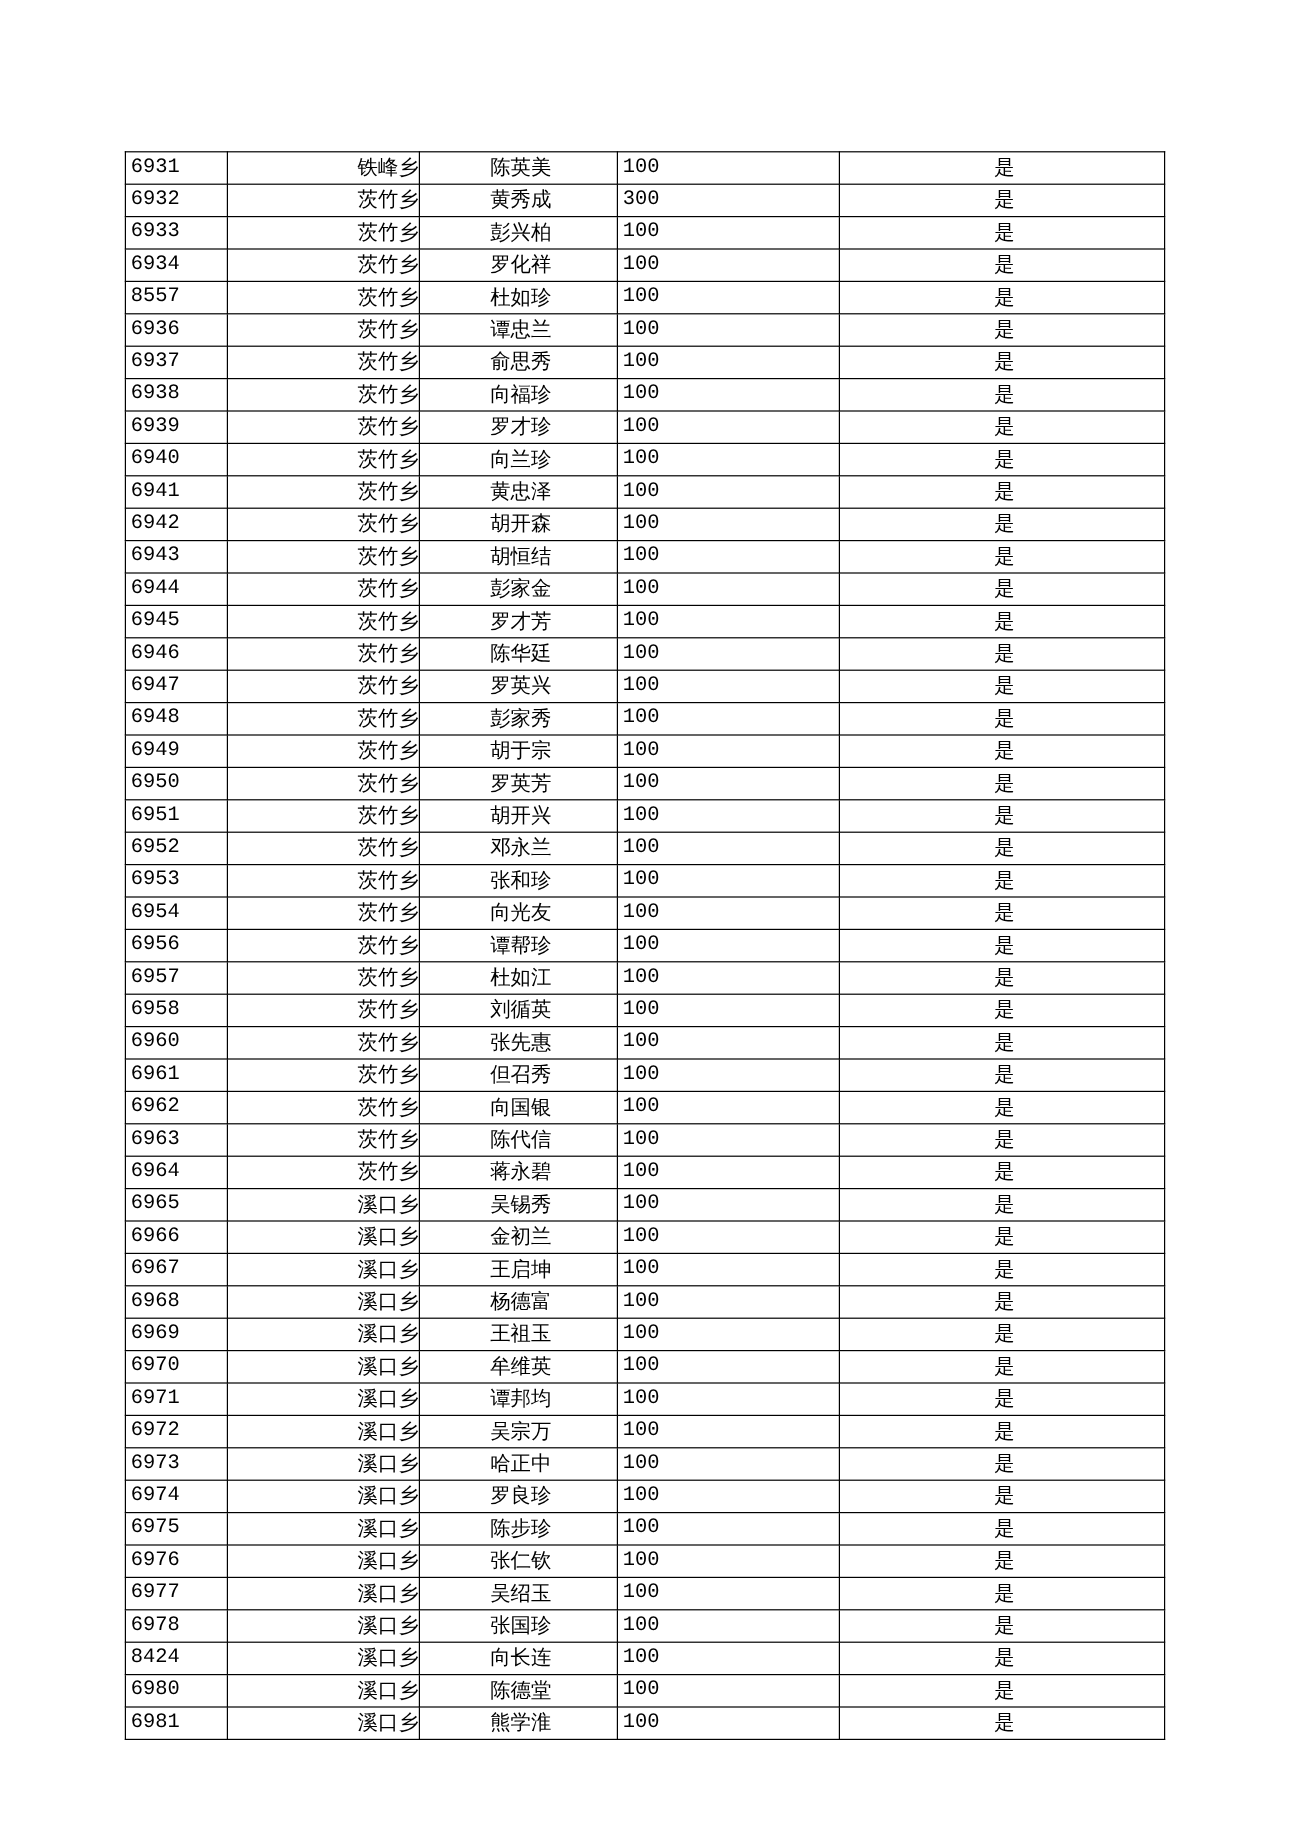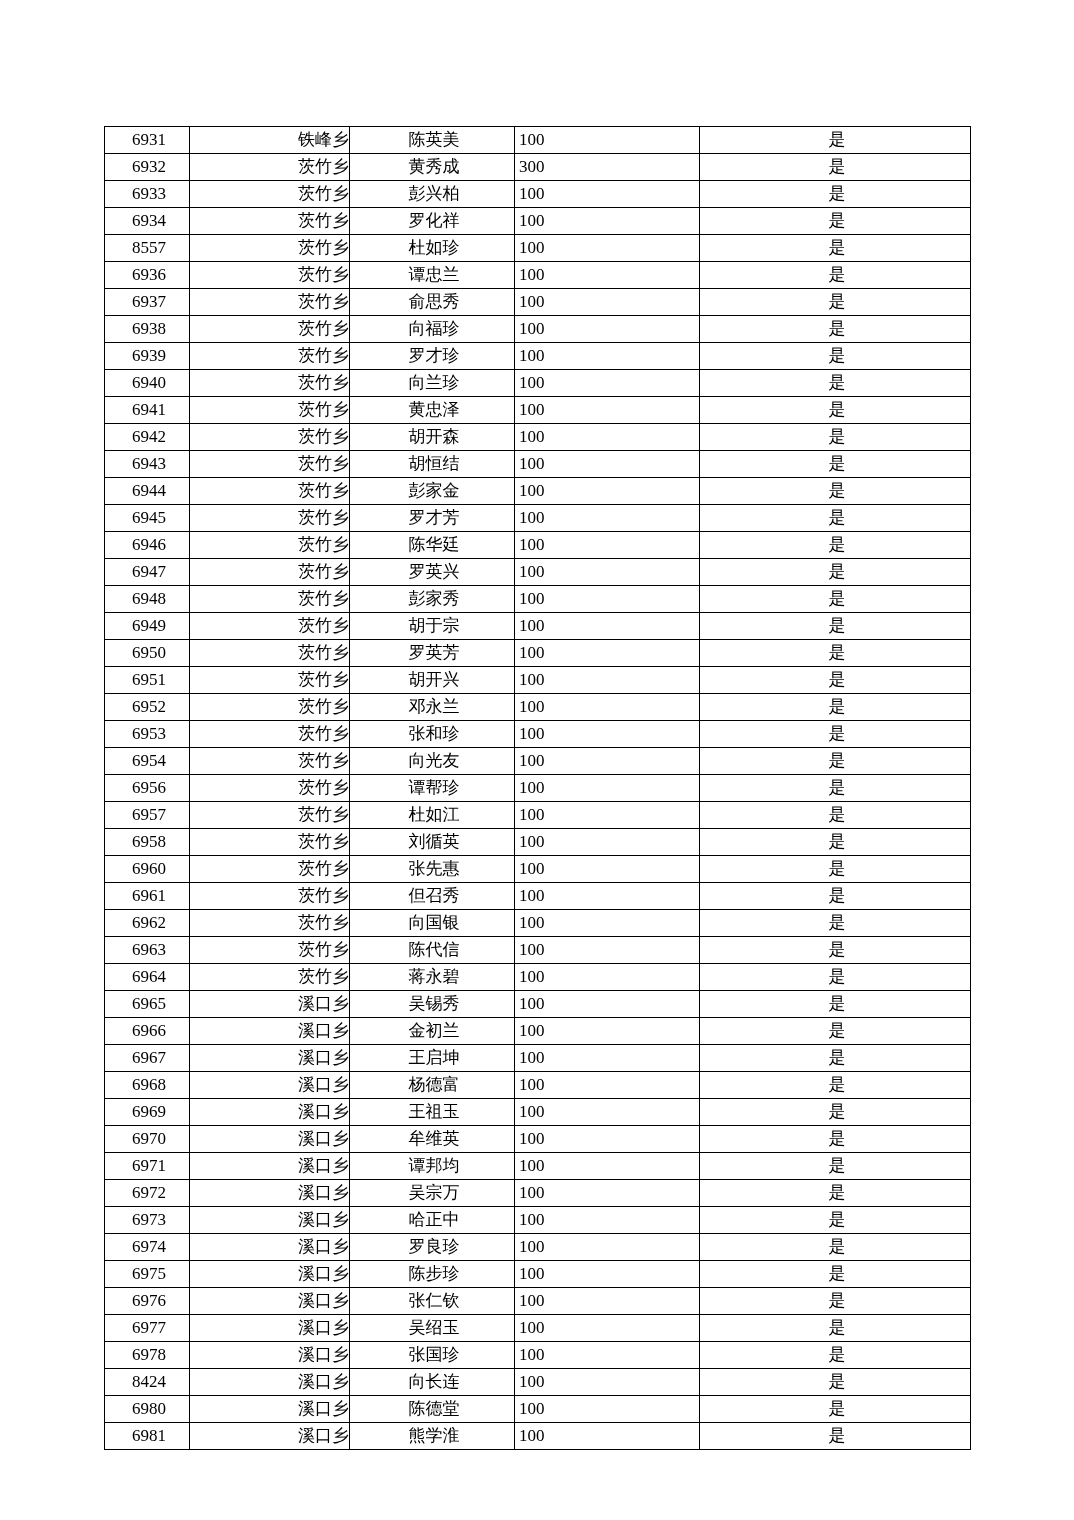--- a/index.html
+++ b/index.html
@@ -34,37 +34,39 @@
     overflow: hidden;
     white-space: nowrap;
   }
   col.c-id    { width: 85px; }
   col.c-town  { width: 160px; }
   col.c-name  { width: 165px; }
   col.c-amt   { width: 185px; }
   col.c-flag  { width: 271px; }
 
   td.id {
-    text-align: center;
+    text-align: left;
     padding-left: 0;
     font-size: 18px;
+    font-family: Liberation Mono, monospace;
   }
   td.town {
     text-align: right;
     font-size: 16px;
   }
   td.name {
     text-align: center;
     font-size: 17px;
     padding-left: 6px;
   }
   td.amount {
     text-align: left;
     font-size: 17px;
     padding-left: 6px;
+    font-family: Liberation Mono, monospace;
   }
   td.flag {
     text-align: center;
     padding-left: 0;
     font-size: 17px;
   }
 </style>
 </head>
 <body>
 

